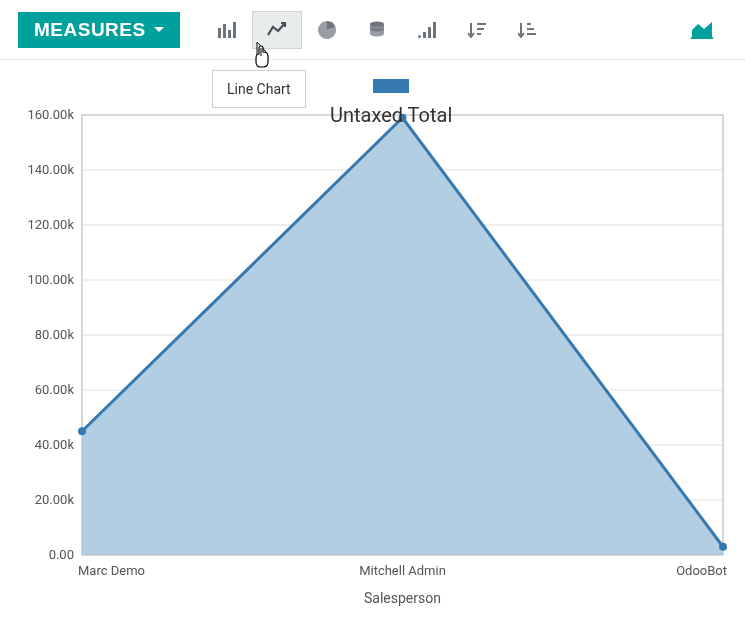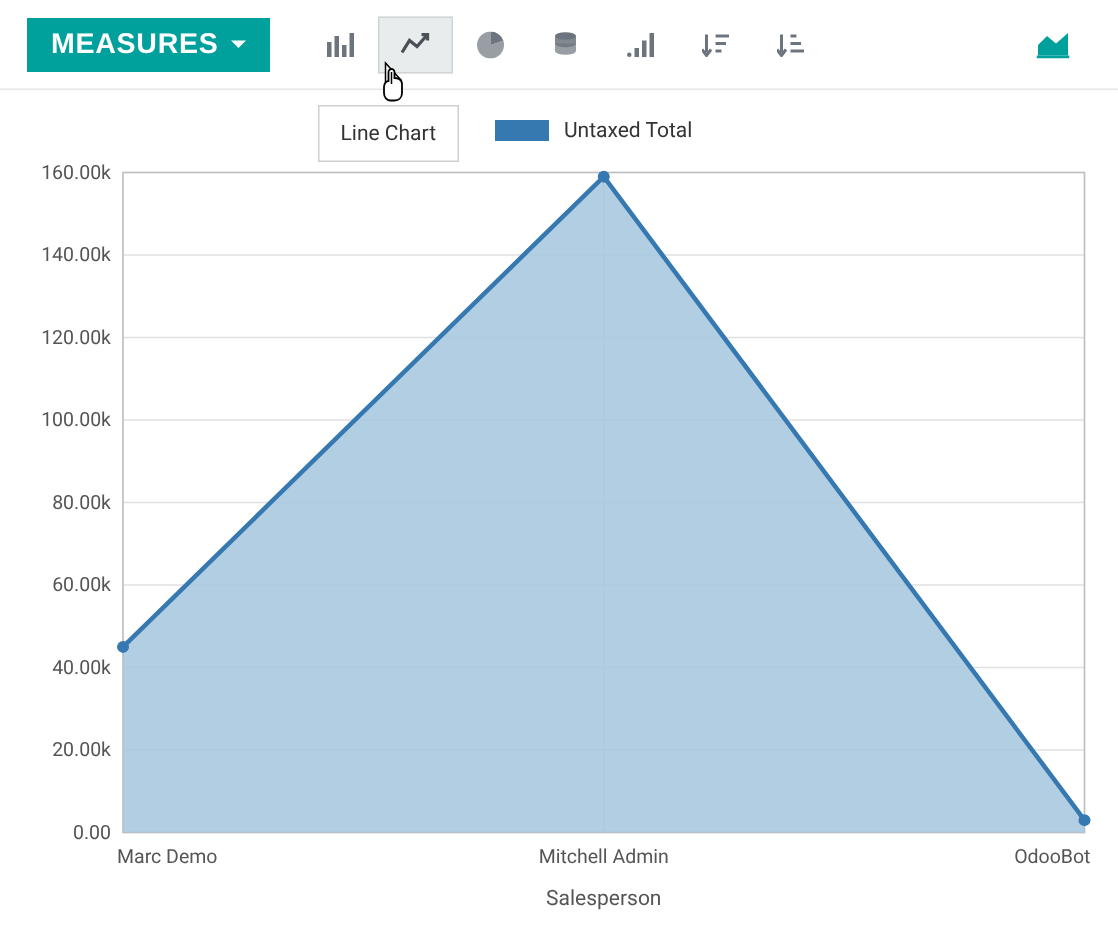--- a/index.html
+++ b/index.html
@@ -85,23 +85,24 @@
       z-index: 30;
       pointer-events: none;
     }
     .legend {
       position: absolute;
       top: 79px;
       left: 330px;
       display: flex;
       align-items: center;
       gap: 10px;
-      font-size: 14px;
+      font-size: 20px;
       color: #333;
       z-index: 5;
+      flex-direction: column;
     }
     .legend-swatch {
       width: 36px;
       height: 14px;
       background: #3678b0;
     }
     .chart-area {
       position: relative;
       padding-top: 45px;
     }

